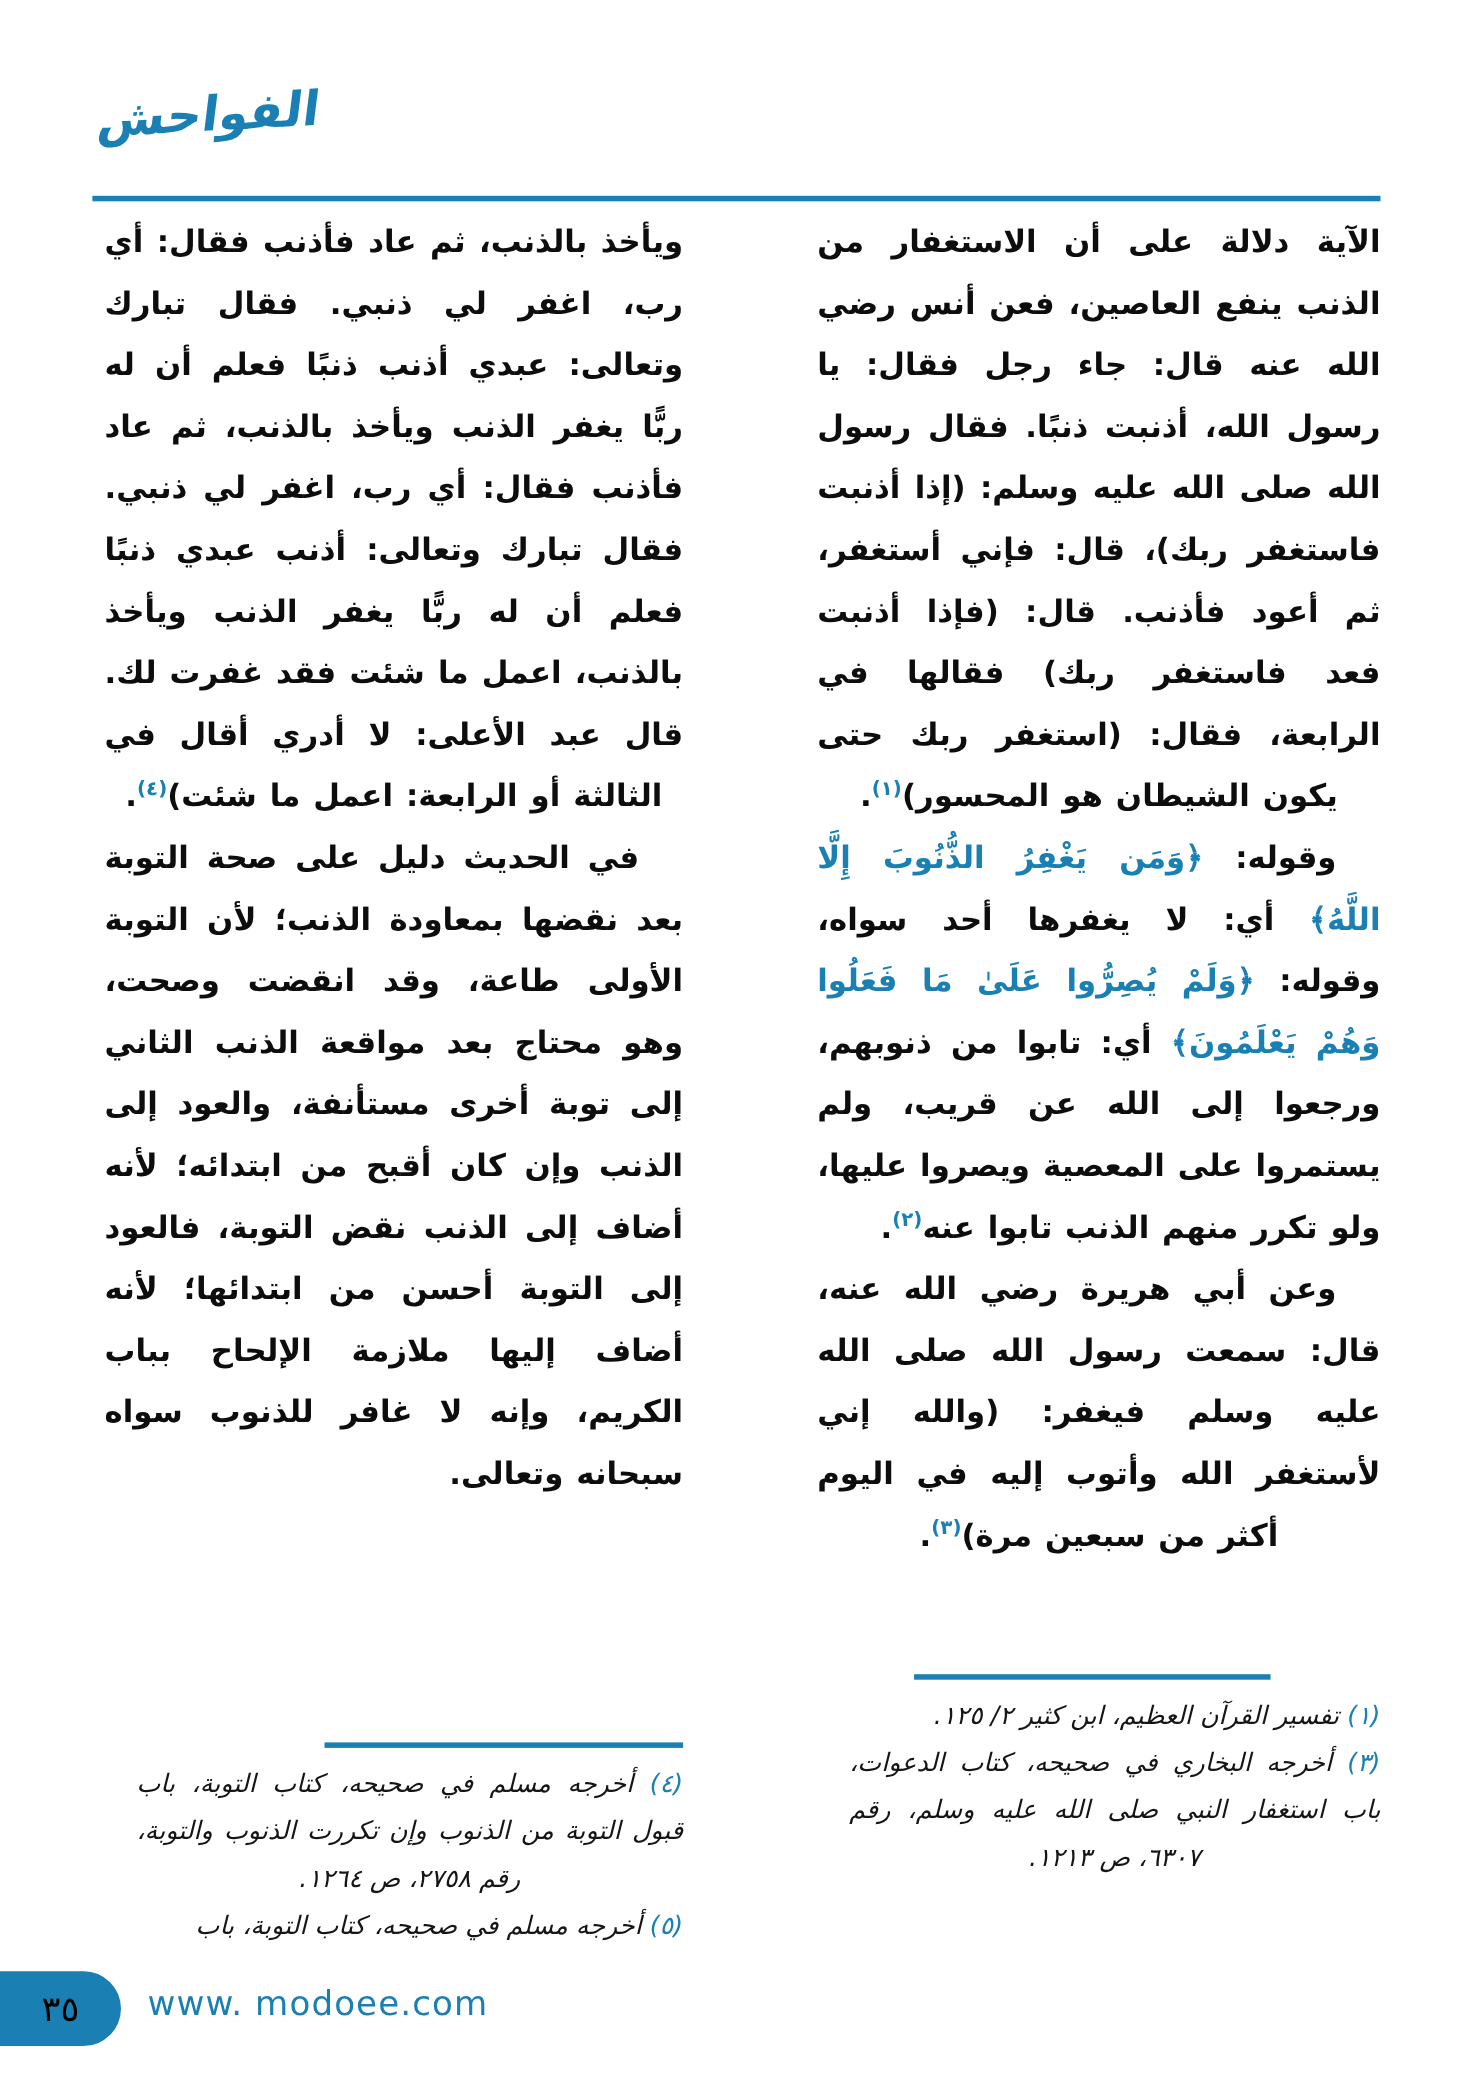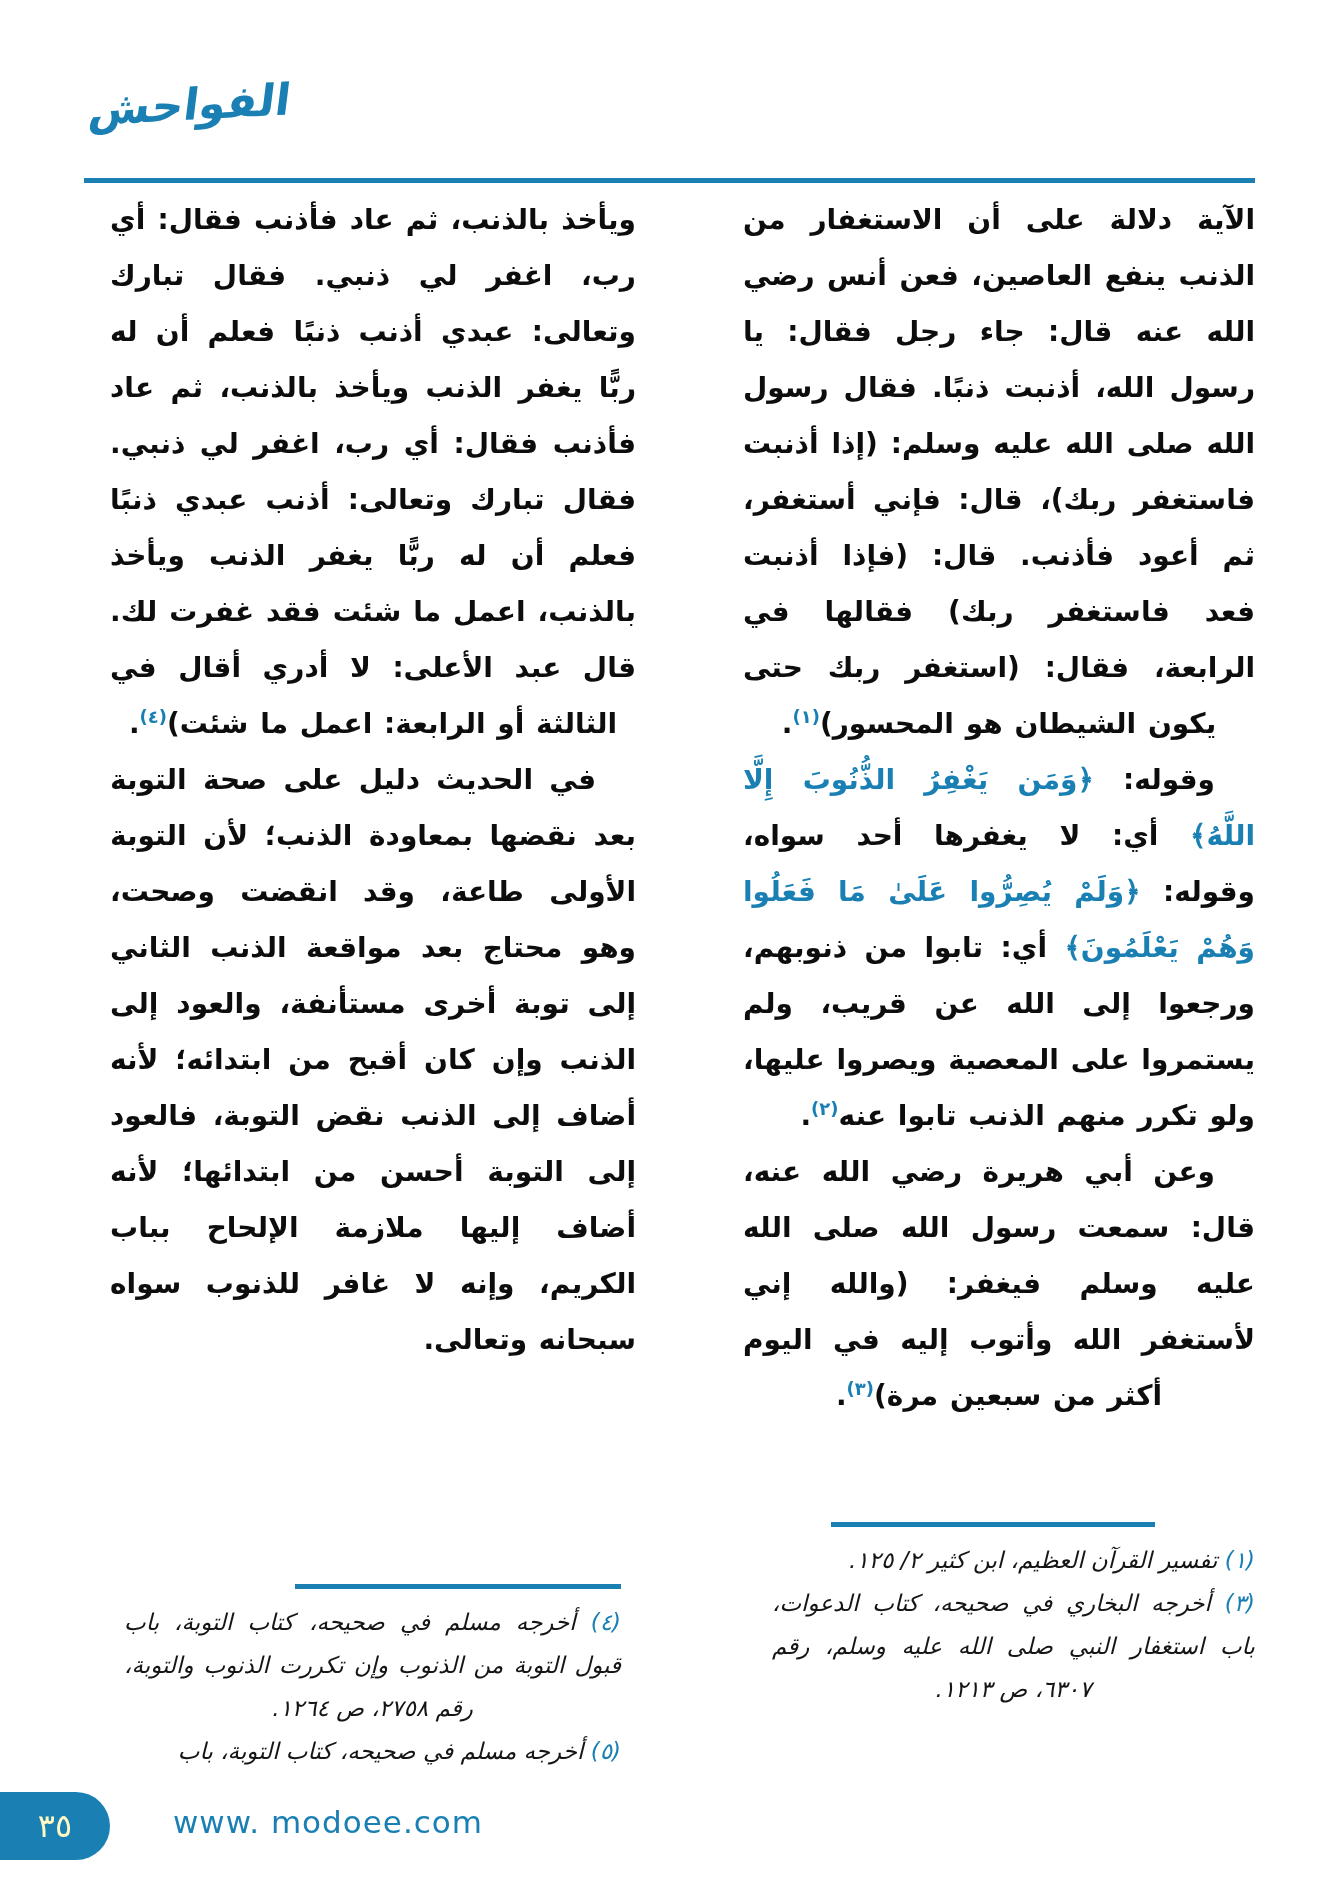--- a/index.html
+++ b/index.html
@@ -15,21 +15,21 @@
     color: var(--accent); font-size: 44px; font-weight: bold;
     transform: skewX(-10deg) rotate(-3deg); transform-origin: left bottom;
     white-space: nowrap;
   }
   .header-rule {
     position: absolute; top: 178px; left: 84px;
     width: 1171px; height: 5px; background: var(--accent);
   }
   .col { position: absolute; direction: rtl; }
   .col-right { top: 192px; right: 84px; width: 512px; }
-  .col-left  { top: 192px; left: 110px;  width: 526px; }
+  .col-left  { top: 192px; left: 95px;  width: 526px; }
   p.para {
     margin: 0; font-size: 28px; line-height: 56px; font-weight: bold;
     color: var(--ink); text-align: justify; word-spacing: 2px;
   }
   p.para.indent { text-indent: 40px; }
   p.para.last-center  { text-align-last: center; }
   p.para.last-justify { text-align-last: justify; }
   .quran { color: var(--accent); }
   .marker {
     color: var(--accent); font-size: 18px; vertical-align: super;
@@ -43,28 +43,27 @@
   .fn-rule.rule-left  { width: 326px; margin-left: auto; margin-right: 0; }
   p.fn {
     margin: 0; font-size: 23px; line-height: 43px; font-weight: normal;
     color: #151515; text-align: justify;
   }
   p.fn.last-center { text-align-last: center; margin-left: 29px; }
   .fn-num { color: var(--accent); }
   .page-pill {
     position: absolute; left: 0; top: 1792px; width: 110px; height: 68px;
     background: var(--accent); border-radius: 0 34px 34px 0;
-    color: #fef9c3; display: flex; align-items: center; justify-content: center;
+    color: #000000; display: flex; align-items: center; justify-content: center;
     font-size: 32px; font-weight: normal;
   }
   .site {
     position: absolute; left: 134px; top: 1804px;
     color: var(--accent); font-size: 31px; letter-spacing: 1px;
     direction: ltr;
-    margin-left: 39px;
   }
 </style>
 </head>
 <body>
 
 <div class="title">الفواحش</div>
 <div class="header-rule"></div>
 
 <div class="col col-right">
     <p class="para last-center"><span>الآية دلالة على أن الاستغفار من الذنب ينفع العاصين، فعن أنس رضي الله عنه قال: جاء رجل فقال: يا رسول الله، أذنبت ذنبًا. فقال رسول الله صلى الله عليه وسلم: (إذا أذنبت فاستغفر ربك)، قال: فإني أستغفر، ثم أعود فأذنب. قال: (فإذا أذنبت فعد فاستغفر ربك) فقالها في الرابعة، فقال: (استغفر ربك حتى يكون الشيطان هو المحسور)</span><span class="marker">(١)</span><span>.</span></p>

